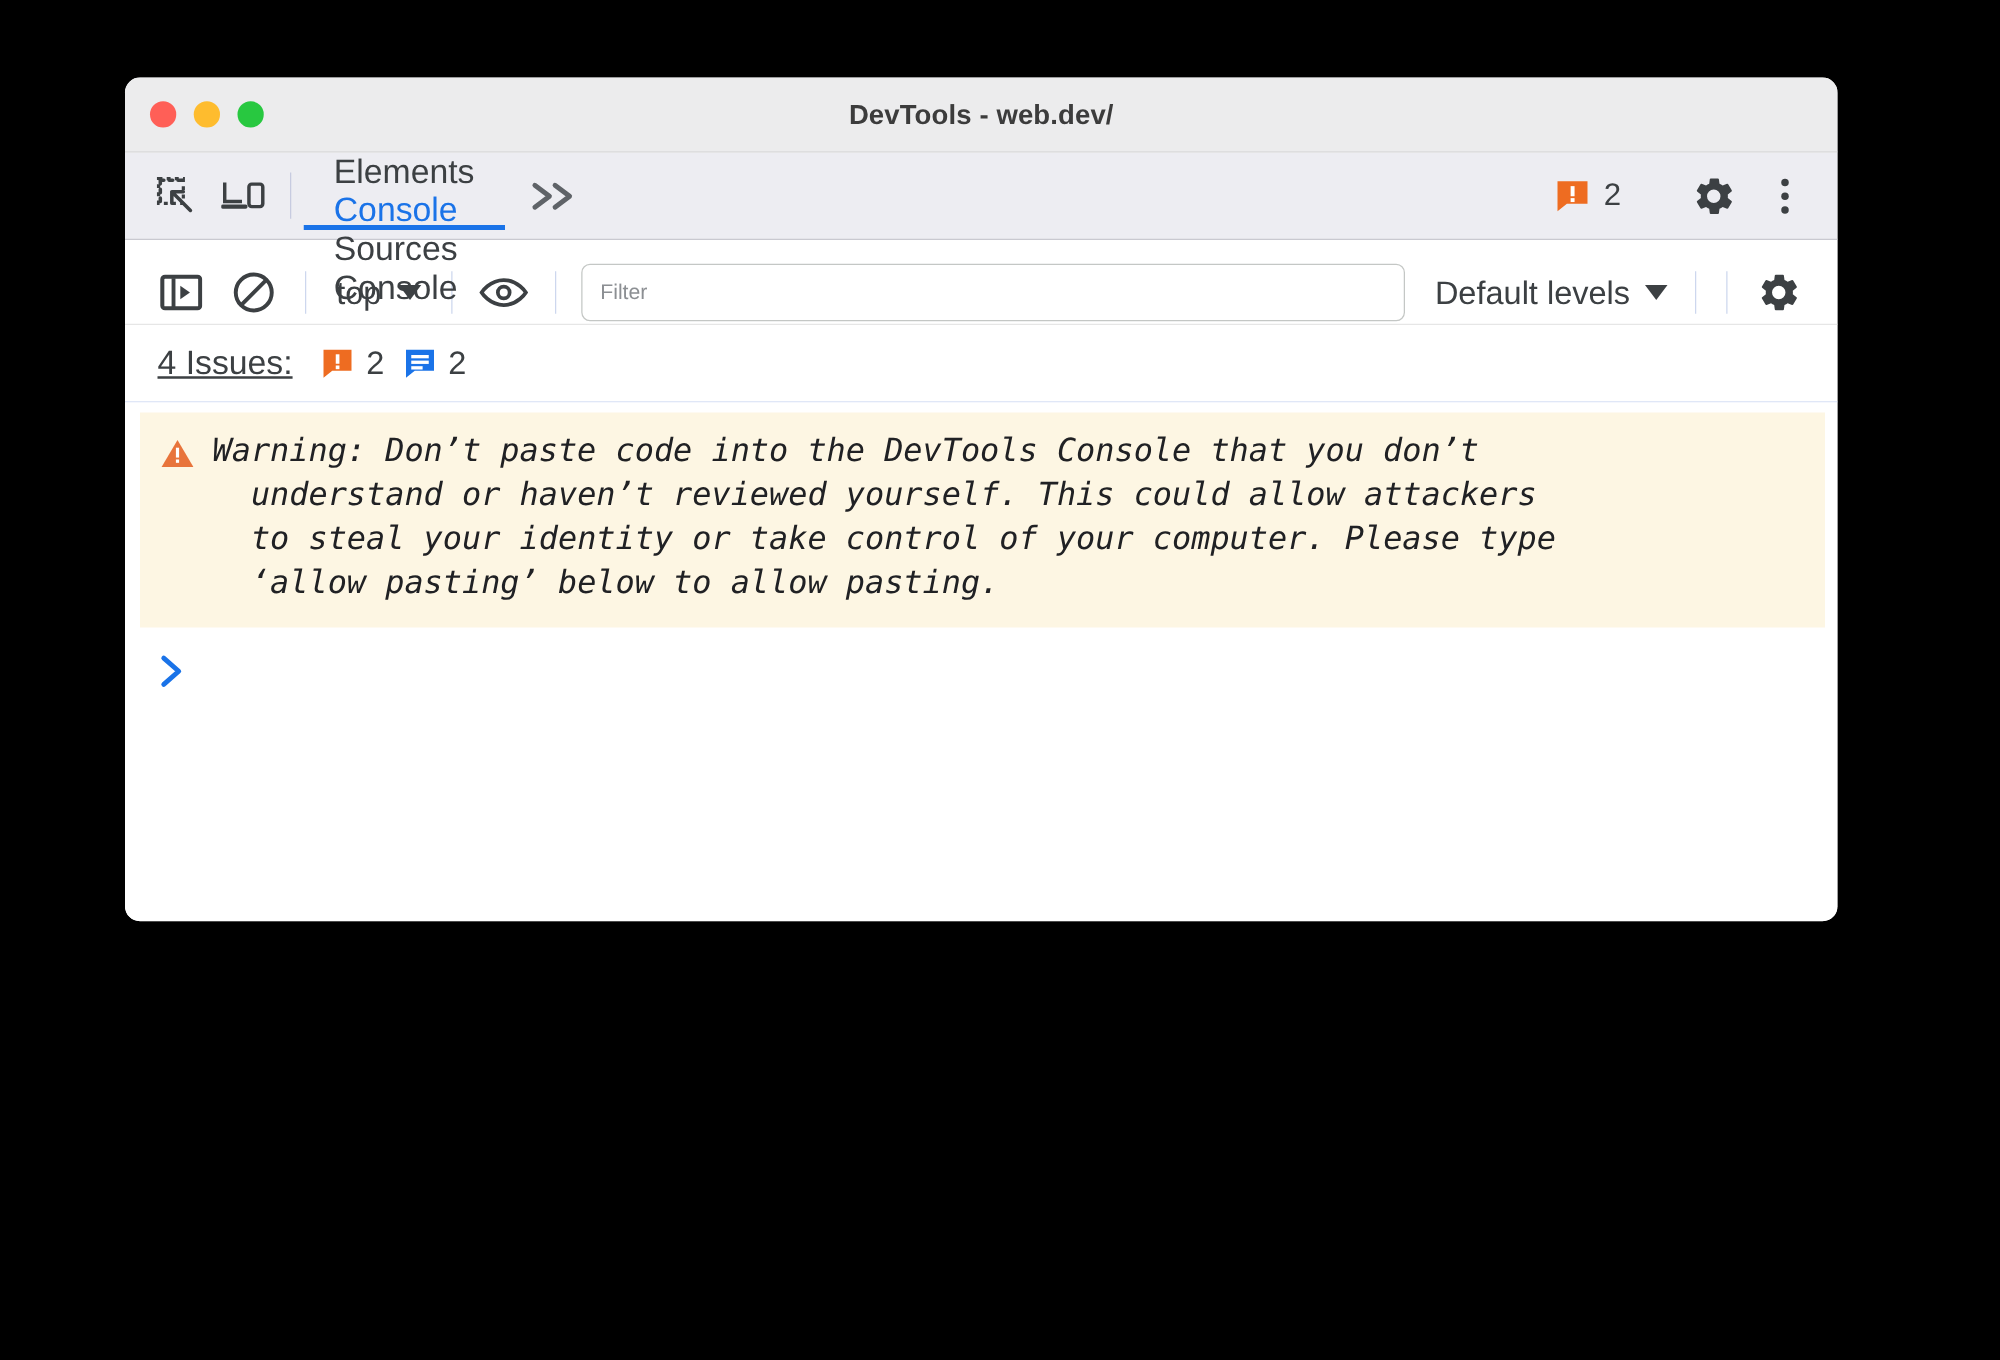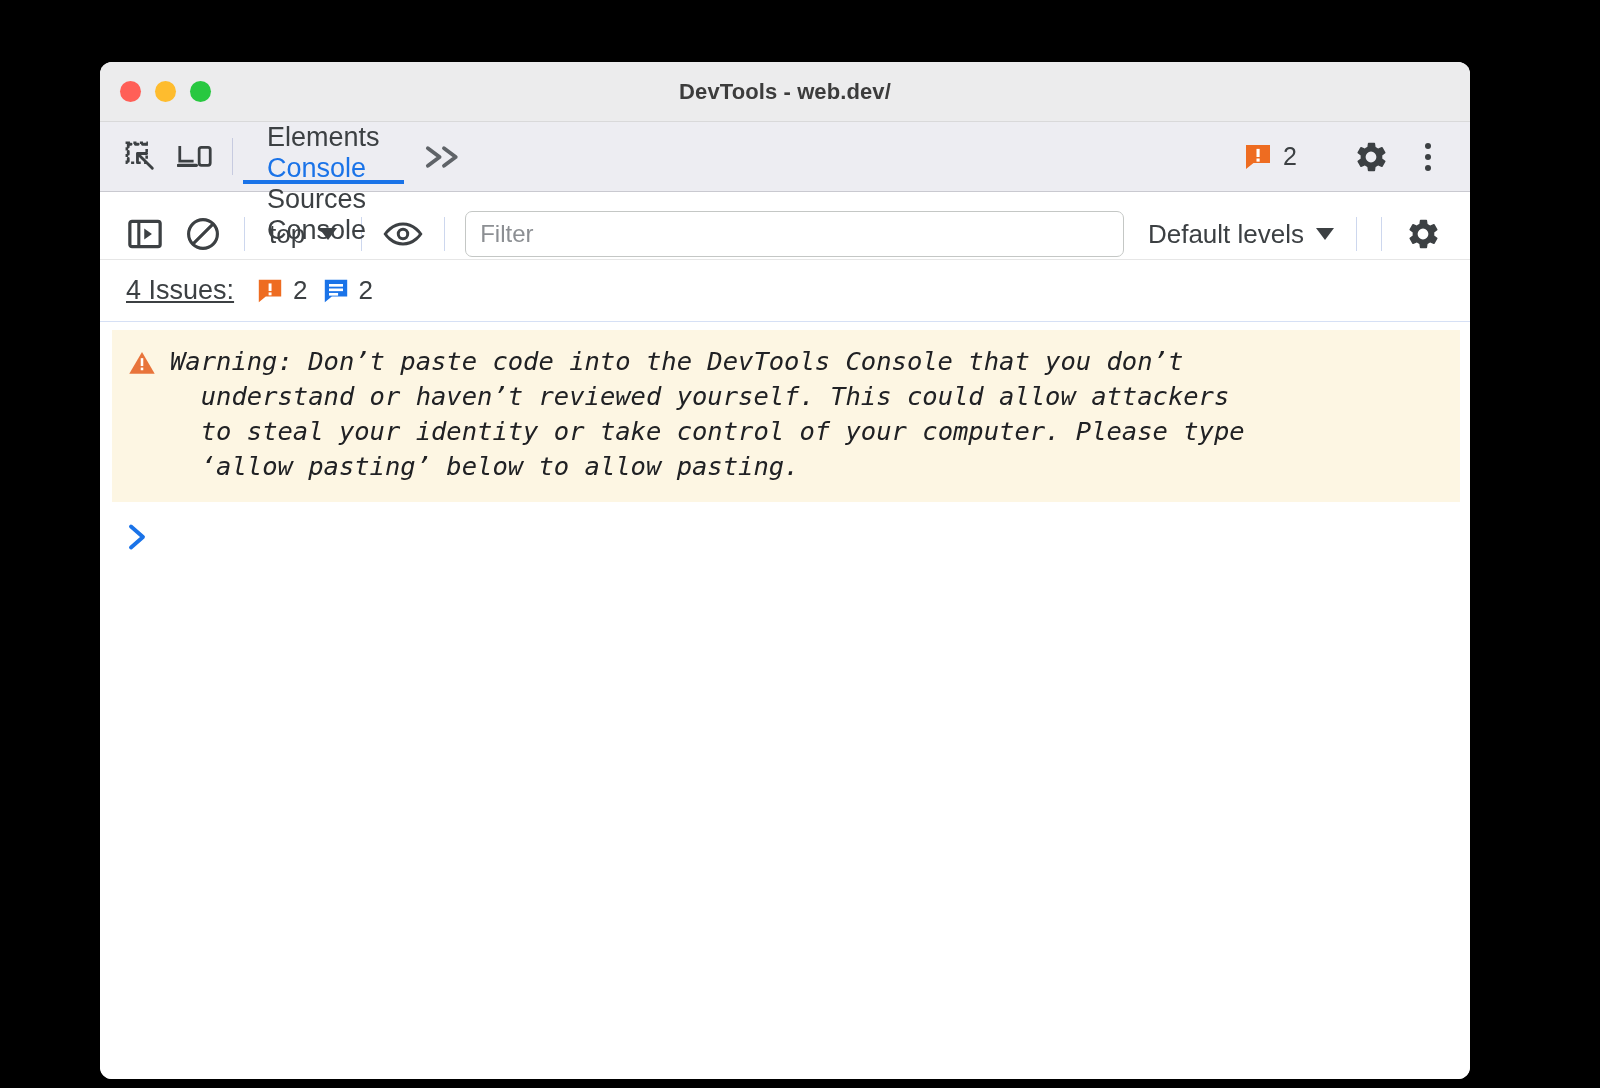--- a/index.html
+++ b/index.html
@@ -7,21 +7,21 @@
     margin: 0; padding: 0;
     width: 1600px; height: 1088px;
     background: #000000;
     font-family: "Liberation Sans", sans-serif;
     overflow: hidden;
   }
 
   #window {
     position: absolute;
     left: 100px; top: 62px;
-    width: 1370px; height: 1017px;
+    width: 1370px; height: 675px;
     background: #ffffff;
     border-radius: 12px;
     overflow: hidden;
     display: flex;
     flex-direction: column;
   }
 
   
   .titlebar {
     position: relative;
@@ -154,21 +154,21 @@
     border-right: 9px solid transparent;
     border-top: 12px solid #3c4043;
   }
   .filter-input {
     flex: 1;
     height: 46px;
     margin: 0 14px 0 8px;
     border: 1px solid #c4c7c5;
     border-radius: 7px;
     background: #fff;
-    font-size: 24px;
+    font-size: 17px;
     color: #3c4043;
     padding: 0 14px;
     font-family: "Liberation Sans", sans-serif;
     outline: none;
     min-width: 100px;
   }
   .filter-input::placeholder { color: #8c8f93; }
   .levels {
     display: flex; align-items: center; gap: 12px;
     font-size: 26px;

